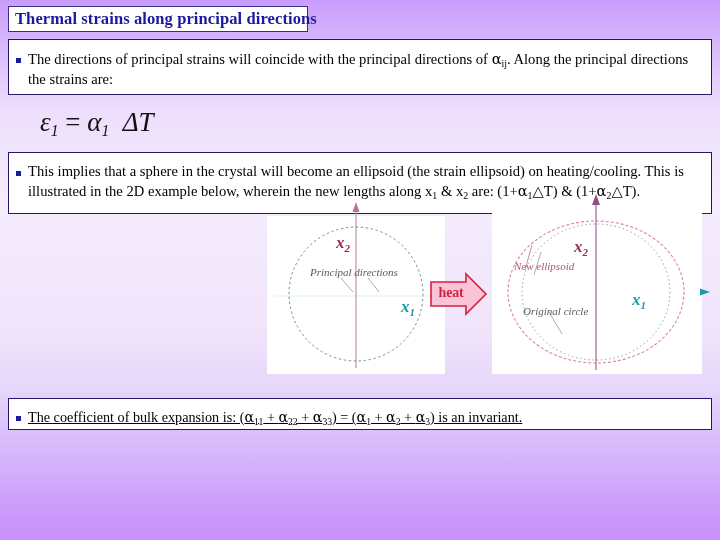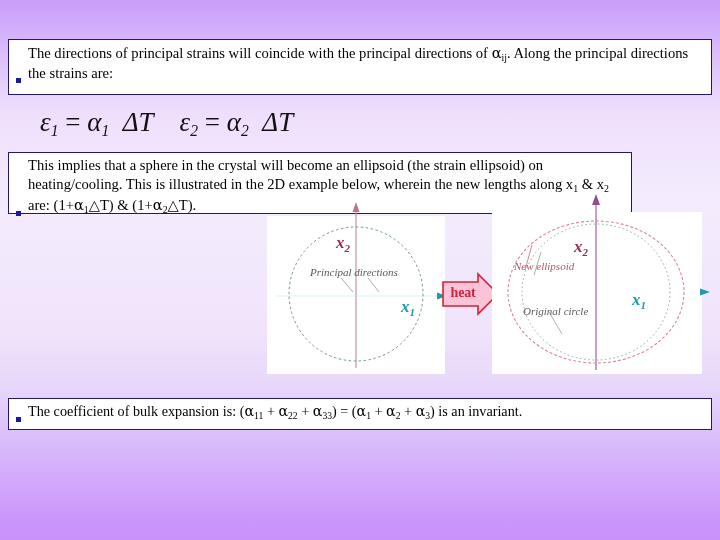--- a/index.html
+++ b/index.html
@@ -54,44 +54,44 @@
   }
 
   
   .txtbox {
     position: absolute;
     background: #ffffff;
     border: 1.5px solid #231769;
     box-sizing: border-box;
   }
   #box1 { left: 8px; top: 39px; width: 704px; height: 56px; }
-  #box2 { left: 8px; top: 152px; width: 624px; height: 62px; }
+  #box2 { left: 8px; top: 152px; width: 704px; height: 62px; }
   #box3 { left: 8px; top: 398px; width: 704px; height: 32px; }
 
   .bullet-row {
     display: flex;
-    align-items: flex-end;
-    padding: 3px 6px 0 7px;
+    align-items: flex-start;
+    padding: 9px 6px 0 7px;
   }
   .bullet-sq {
     width: 5px;
     height: 5px;
     background: #1a1a9c;
     margin-top: 9px;
     margin-right: 7px;
     flex: 0 0 auto;
   }
   .para {
     font-family: "Liberation Serif", serif;
     font-size: 14.6px;
     line-height: 1.32;
     color: #000000;
     font-weight: 500;
   }
-  #box3 .para { font-size: 14.2px; }
+  #box3 .para { font-size: 14.2px; text-decoration: underline; }
   #box3 .bullet-sq { margin-top: 8px; }
   sub { font-size: 0.68em; vertical-align: -0.28em; }
   .gk { font-family: "DejaVu Serif", serif; }
 
   
   .eq-strip {
     position: absolute;
     left: 40px;
     top: 102px;
     width: 430px;
@@ -127,21 +127,21 @@
   .lbl-x1 { font-family: "Liberation Serif", serif; font-style: italic;
             font-weight: bold; fill: #1b9aa8; font-size: 17px; }
   .lbl-note { font-family: "Liberation Serif", serif; font-style: italic;
               fill: #5a5a5a; font-size: 11px; }
   .lbl-new { font-family: "Liberation Serif", serif; font-style: italic;
              fill: #b05a6a; font-size: 11px; }
 
   
   .heat-wrap {
     position: absolute;
-    left: 442px;
+    left: 430px;
     top: 272px;
     width: 58px;
     height: 44px;
   }
   .heat-wrap svg { display: block; width: 100%; height: 100%; }
   .heat-label {
     position: absolute;
     left: 0px;
     top: 13px;
     width: 42px;
@@ -151,36 +151,36 @@
     font-weight: bold;
     color: #d0243c;
     letter-spacing: -0.2px;
   }
 </style>
 </head>
 <body>
 
 <div id="slide">
 
+  <div class="title-box">
+    <span class="title-text">Thermal strains along principal directions</span>
+  </div>
 
   <div class="txtbox" id="box1">
     <div class="bullet-row">
       <span class="bullet-sq"></span>
       <span class="para">
         The directions of principal strains will coincide with the principal directions of <span class="gk">α</span><sub>ij</sub>. Along the principal directions the strains are:
       </span>
     </div>
   </div>
 
   <div class="eq-strip">
     <span class="eq">
       ε<span class="sb">1</span> <span class="op">=</span> α<span class="sb">1</span> &nbsp;Δ<i>T</i>
-    </span>
-    <span class="eq">
-      ε<span class="sb">2</span> <span class="op">=</span> α<span class="sb">2</span> &nbsp;Δ<i>T</i>
     </span>
   </div>
 
   <div class="txtbox" id="box2">
     <div class="bullet-row">
       <span class="bullet-sq"></span>
       <span class="para">
         This implies that a sphere in the crystal will become an ellipsoid (the strain ellipsoid) on
         heating/cooling. This is illustrated in the 2D example below, wherein the new lengths along x<sub>1</sub>
         &amp; x<sub>2</sub> are: (1+<span class="gk">α</span><sub>1</sub>△T) &amp; (1+<span class="gk">α</span><sub>2</sub>△T).

